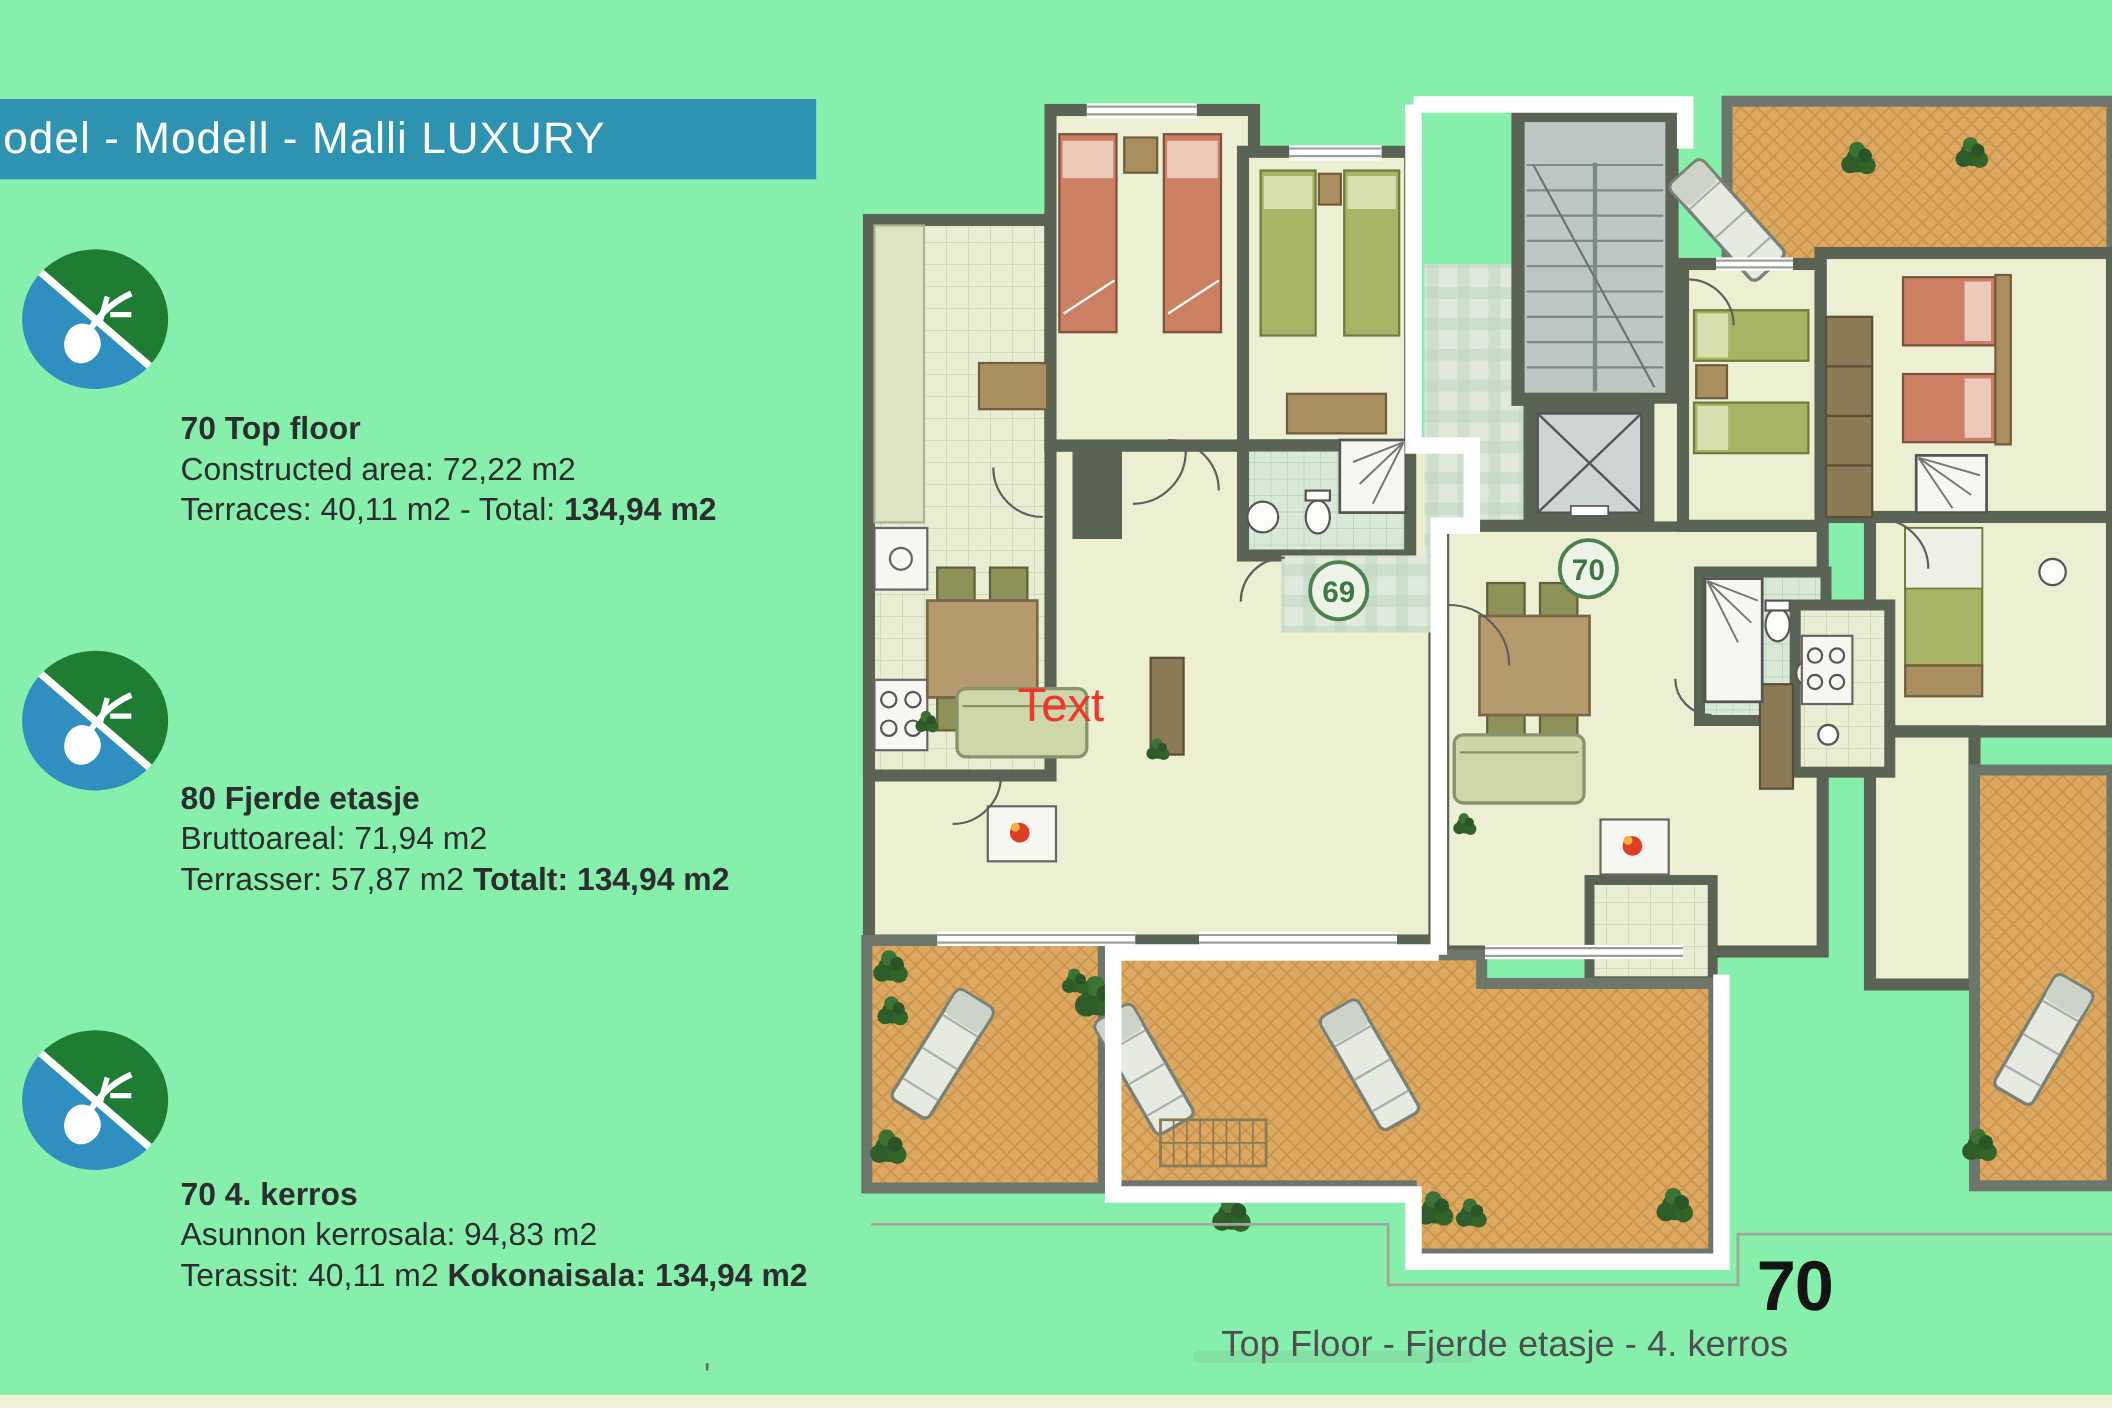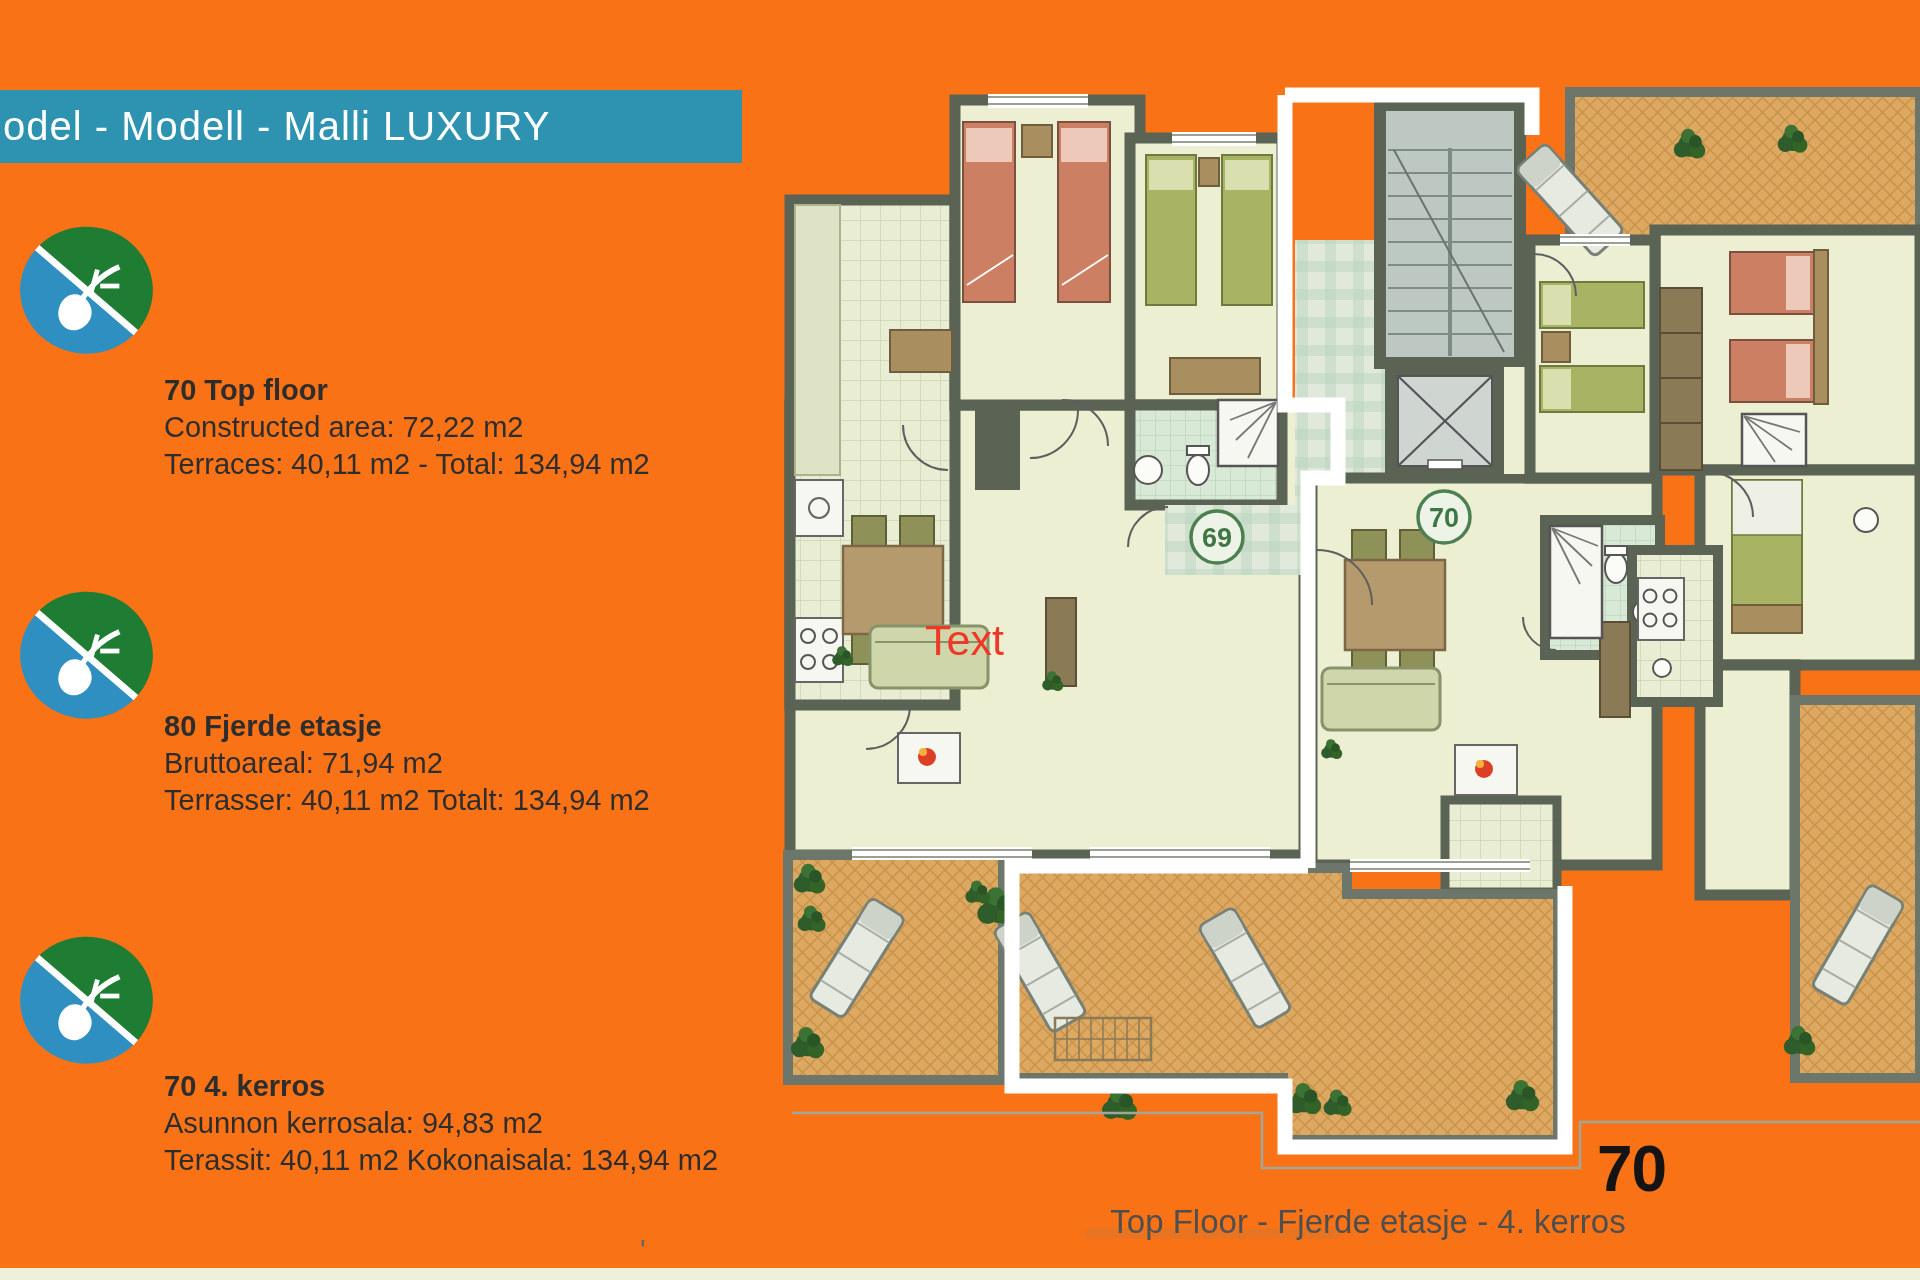--- a/index.html
+++ b/index.html
@@ -1,34 +1,34 @@
 <!DOCTYPE html>
 <html style="--banner-teal: #2e93b0; --wall: #5a6354; --terrace: #dca862; --bed-salmon: #cd7f63; --bed-green: #a9b364; --label-red: #f03828; --logo-green: #1e7c33; --logo-blue: #2e8fc0; --badge-green: #4c8050;"><head>
 <meta charset="utf-8">
 <style>
   html,body{margin:0;padding:0;background:#ffffff;}
   body{width:1920px;height:1280px;position:relative;overflow:hidden;
        font-family:"Liberation Sans", sans-serif;}
-  .page{position:absolute;inset:0;background:#f97316;}
+  .page{position:absolute;inset:0;background:#86efac;}
 
   
   .banner{position:absolute;left:0;top:90px;width:742px;height:73px;
           background:var(--banner-teal,#2e93b0);display:flex;align-items:center;}
   .banner span{color:#fff;font-size:40px;letter-spacing:1px;padding-left:3px;white-space:nowrap;}
 
   
   .logo{position:absolute;left:18px;width:137px;height:137px;}
   .logo.l1{top:223px}.logo.l2{top:588px}.logo.l3{top:933px}
 
   
   .block{position:absolute;left:164px;width:620px;color:#2d2d2d;
          font-size:29px;line-height:37px;}
   .block.b1{top:372px}.block.b2{top:708px}.block.b3{top:1068px}
   .block .t{font-weight:bold;}
-  .block .bold{font-weight:normal;text-align:center;}
+  .block .bold{font-weight:bold;text-align:center;}
 
   svg text{font-family:"Liberation Sans", sans-serif;}
   .planlabel-red{fill:var(--label-red,#f03828);font-size:43px;}
   .badge-num{fill:#3f7646;font-size:27px;font-weight:600;}
   .big-num{fill:#141414;font-size:64px;font-weight:bold;letter-spacing:-1px;}
   .caption{fill:#4e4e4e;font-size:33px;}
 
   .bottom-strip{position:absolute;left:0;top:1268px;width:1920px;height:12px;
                 background:#eef0da;}
 </style>
@@ -72,21 +72,21 @@
   </div>
 
   <div class="block b1">
     <div class="t">70 Top floor</div>
     <div>Constructed area: 72,22 m2</div>
     <div><span>Terraces: 40,11 m2 - Total: </span><span class="bold">134,94 m2</span></div>
   </div>
   <div class="block b2">
     <div class="t">80 Fjerde etasje</div>
     <div>Bruttoareal: 71,94 m2</div>
-    <div><span>Terrasser: 40,11 m2 </span><span class="bold">Totalt: 134,94 m2</span></div>
+    <div><span>Terrasser: 57,87 m2 </span><span class="bold">Totalt: 134,94 m2</span></div>
   </div>
   <div class="block b3">
     <div class="t">70 4. kerros</div>
     <div>Asunnon kerrosala: 94,83 m2</div>
     <div><span>Terassit: 40,11 m2 </span><span class="bold">Kokonaisala: 134,94 m2</span></div>
   </div>
 
   <svg width="1920" height="1280" viewBox="0 0 1920 1280" style="position:absolute;left:0;top:0">
     <defs>
       <pattern id="kgrid" width="20" height="20" patternUnits="userSpaceOnUse">

